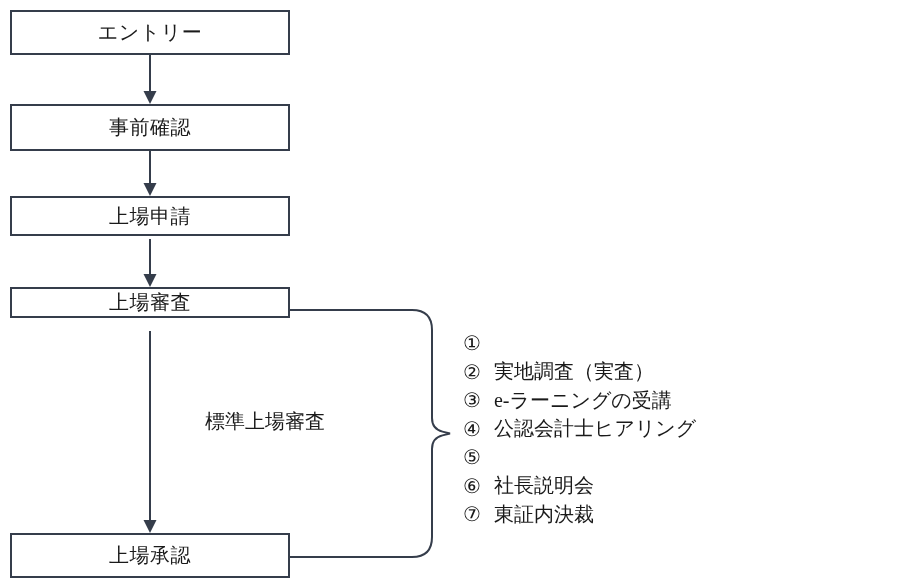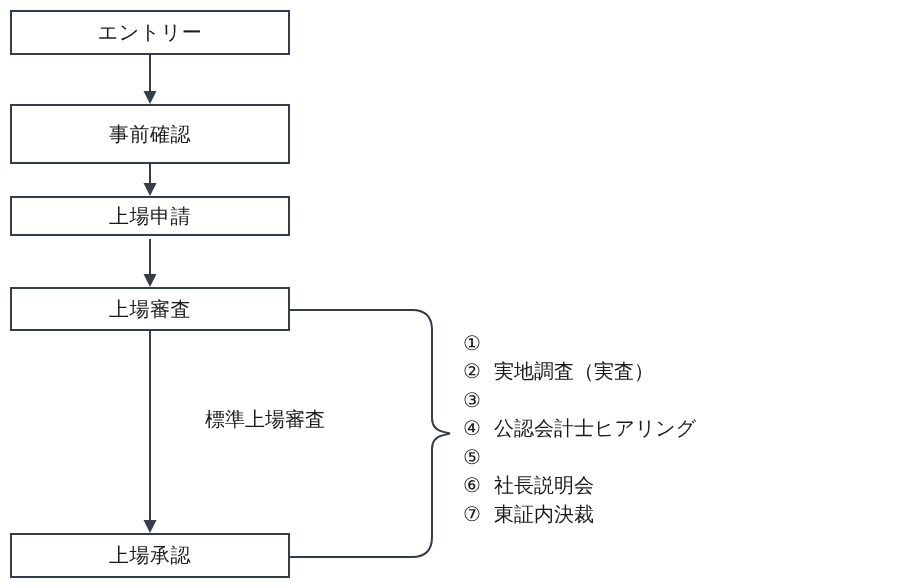--- a/index.html
+++ b/index.html
@@ -5,21 +5,21 @@
   html, body {
     margin: 0;
     padding: 0;
     background: #ffffff;
   }
   .canvas {
     position: relative;
     width: 903px;
     height: 588px;
     background: #ffffff;
-    font-family: Liberation Mono, monospace;
+    font-family: Liberation Serif, serif;
     color: #1a1a1a;
     overflow: hidden;
   }
   .connectors {
     position: absolute;
     left: 0;
     top: 0;
     width: 903px;
     height: 588px;
     pointer-events: none;
@@ -98,29 +98,29 @@
 
     <path d="M 290 310 L 412 310 Q 432 310 432 330 L 432 418
              Q 432 429 442.5 431.6 L 450 433.5 L 442.5 435.4 Q 432 438 432 449
              L 432 537 Q 432 557 412 557 L 290 557" fill="none" stroke="#353d4b" stroke-width="2" stroke-linejoin="miter"></path>
   </svg>
 
   <div class="flow-box" style="top:10px;height:45px;">
     <span>エントリー</span>
   </div>
 
-  <div class="flow-box" style="top:104px;height:60px;">
+  <div class="flow-box" style="top:104px;height:47px;">
     <span>事前確認</span>
   </div>
 
   <div class="flow-box" style="top:196px;height:40px;">
     <span>上場申請</span>
   </div>
 
-  <div class="flow-box" style="top:287px;height:44px;">
+  <div class="flow-box" style="top:287px;height:31px;">
     <span>上場審査</span>
   </div>
 
   <div class="flow-box" style="top:533px;height:45px;">
     <span>上場承認</span>
   </div>
 
   <div class="note">
     <div>標準上場審査</div>
   </div>
@@ -128,20 +128,21 @@
   <div class="item-list">
     <div class="list-item">
       <span class="marker">①</span>
     </div>
     <div class="list-item">
       <span class="marker">②</span>
       <span class="text">実地調査（実査）</span>
     </div>
     <div class="list-item">
       <span class="marker">③</span>
+      <span class="text">e-ラーニングの受講</span>
     </div>
     <div class="list-item">
       <span class="marker">④</span>
       <span class="text">公認会計士ヒアリング</span>
     </div>
     <div class="list-item">
       <span class="marker">⑤</span>
     </div>
     <div class="list-item">
       <span class="marker">⑥</span>

